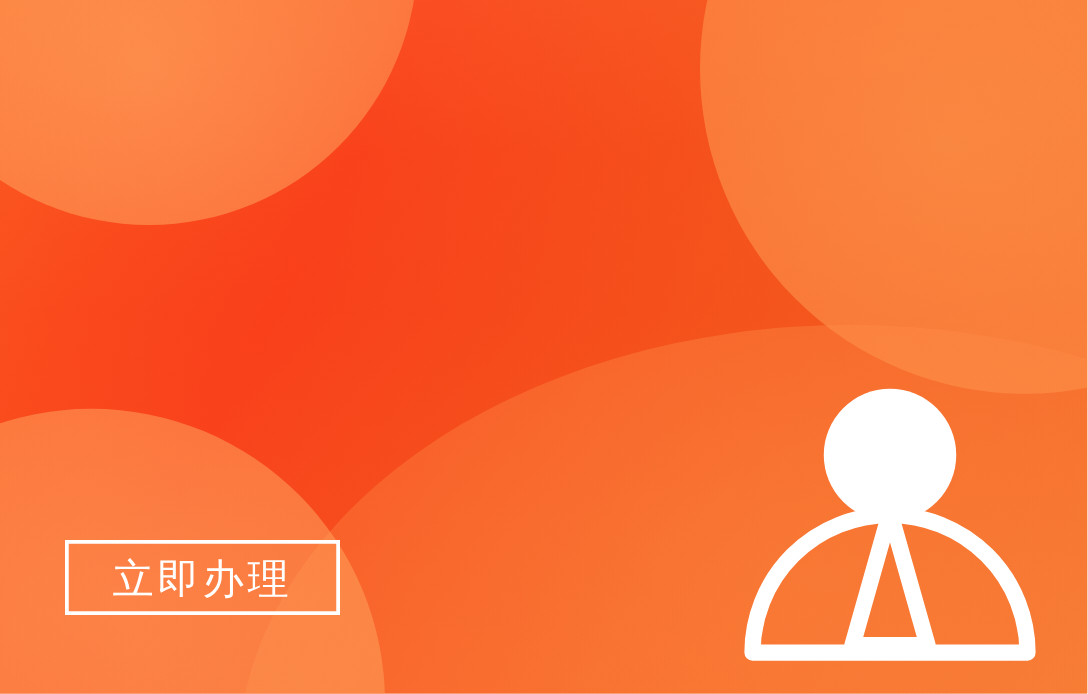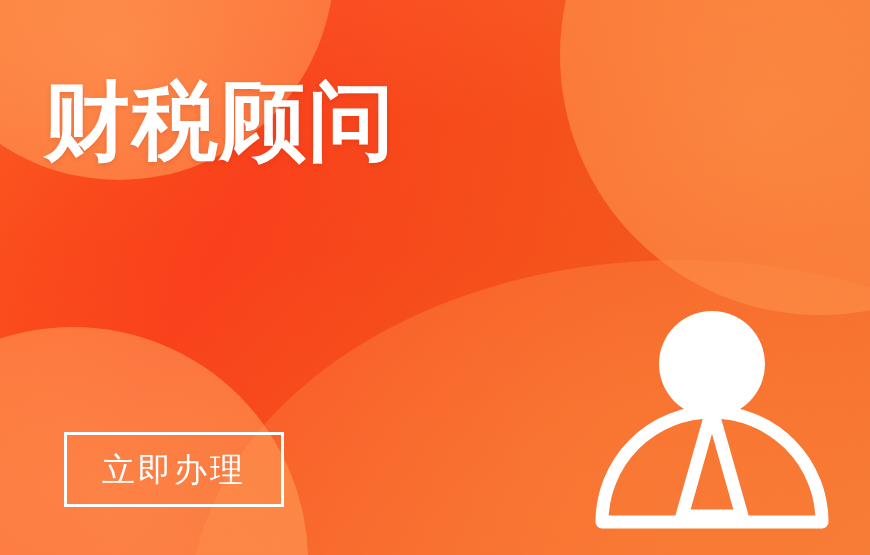--- a/index.html
+++ b/index.html
@@ -128,24 +128,24 @@
     font-weight: normal;
     color: #ffffff;
     letter-spacing: 1px;
     white-space: nowrap;
     text-shadow: 0 1px 3px rgba(160,30,0,0.13);
   }
 
   
   .cta-button {
     position: absolute;
-    left: 64px;
+    left: 52px;
     top: 432px;
     width: 220px;
-    height: 75px;
+    height: 60px;
     box-sizing: border-box;
     border: 3px solid #ffffff;
     background: transparent;
     color: #ffffff;
     font-size: 33px;
     letter-spacing: 3px;
     font-family: inherit;
     display: flex;
     align-items: center;
     justify-content: center;
@@ -175,21 +175,20 @@
 
 <div class="banner">
 
   <div class="blob blob-top-left"></div>
   <div class="blob blob-top-right"></div>
   <div class="blob blob-bottom-right"></div>
   <div class="blob blob-bottom-left"></div>
 
   <div class="content">
 
-    <div class="headline">财税顾问</div>
 
 
     <button class="cta-button">立即办理</button>
 
   </div>
 
   <div class="advisor-icon">
     <svg viewBox="0 0 252 248" xmlns="http://www.w3.org/2000/svg" aria-hidden="true">
 
       <path d="M 16 224 A 110 110 0 0 1 236 224 L 236 224 L 16 224 Z" fill="none" stroke="#ffffff" stroke-width="13" stroke-linejoin="round" stroke-linecap="round"></path>

